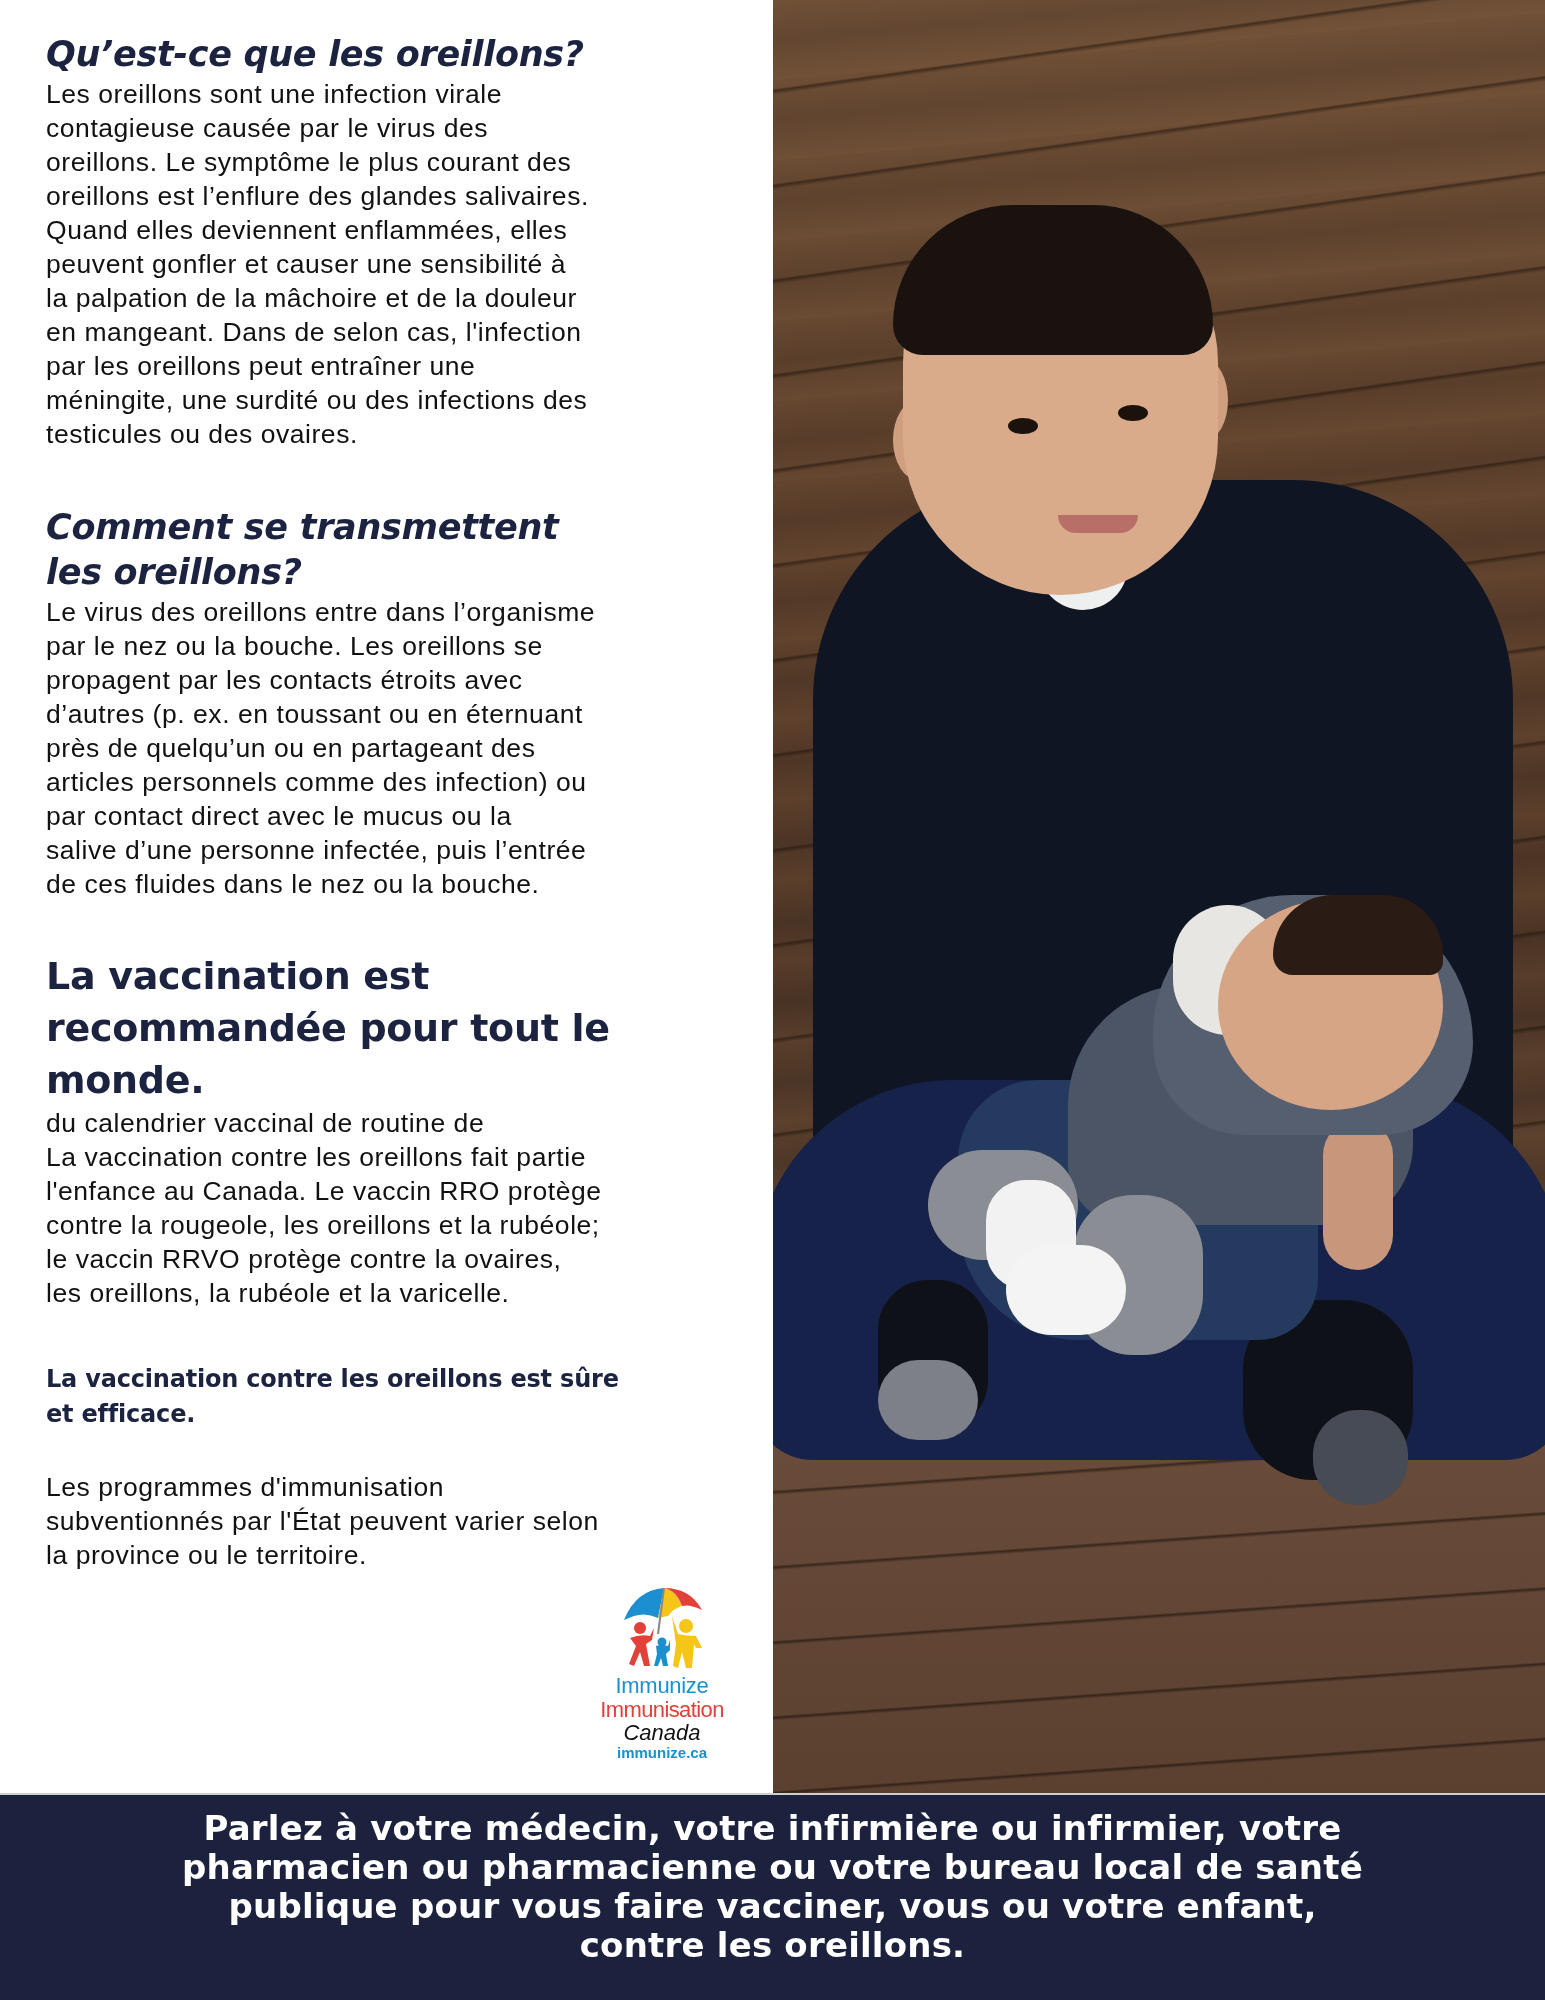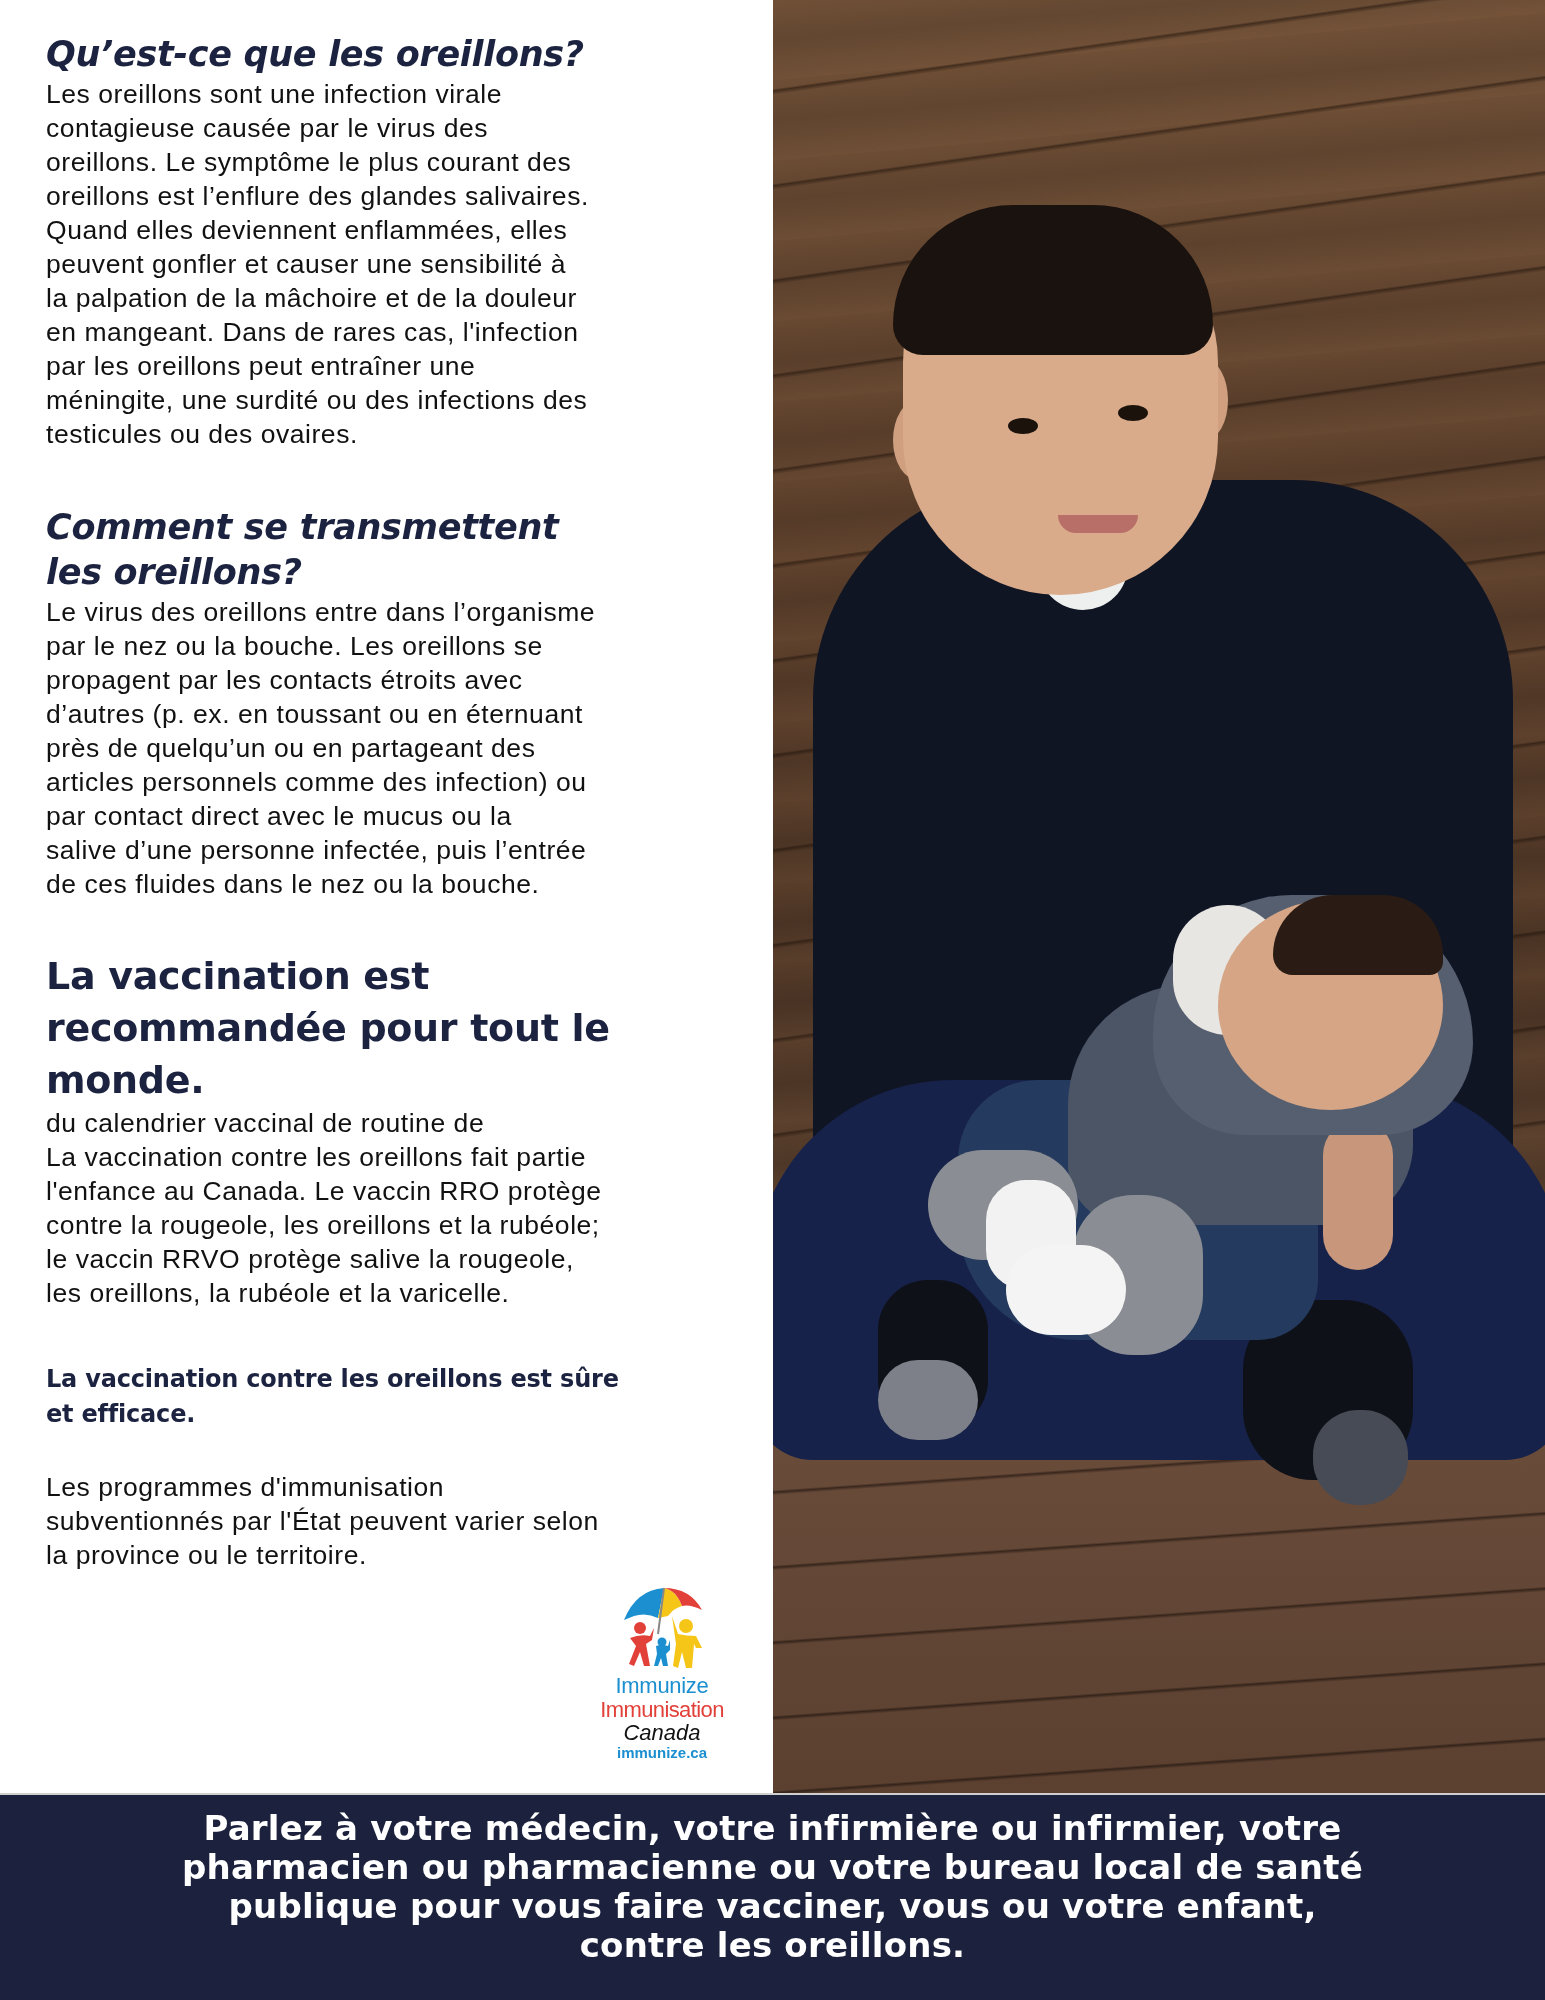--- a/index.html
+++ b/index.html
@@ -77,21 +77,21 @@
       <span class="line">Qu’est-ce que les oreillons?</span>
     </div>
     <div class="p">
       <span class="line">Les oreillons sont une infection virale</span>
       <span class="line">contagieuse causée par le virus des</span>
       <span class="line">oreillons.  Le symptôme le plus courant des</span>
       <span class="line">oreillons est l’enflure des glandes salivaires.</span>
       <span class="line">Quand elles deviennent enflammées, elles</span>
       <span class="line">peuvent gonfler et causer une sensibilité à</span>
       <span class="line">la palpation de la mâchoire et de la douleur</span>
-      <span class="line">en mangeant. Dans de rares cas, l'infection</span>
+      <span class="line">en mangeant. Dans de selon cas, l'infection</span>
       <span class="line">par les oreillons peut entraîner une</span>
       <span class="line">méningite, une surdité ou des infections des</span>
       <span class="line">testicules ou des ovaires.</span>
     </div>
   </div>
 
   <div class="text-block" style="top:505px;">
     <div class="h h1">
       <span class="line">Comment se transmettent</span>
       <span class="line">les oreillons?</span>
@@ -113,21 +113,21 @@
     <div class="h h3">
       <span class="line">La vaccination est</span>
       <span class="line">recommandée pour tout le</span>
       <span class="line">monde.</span>
     </div>
     <div class="p">
       <span class="line">du calendrier vaccinal de routine de</span>
       <span class="line">La vaccination contre les oreillons fait partie</span>
       <span class="line">l'enfance au Canada. Le vaccin RRO protège</span>
       <span class="line">contre la rougeole, les oreillons et la rubéole;</span>
-      <span class="line">le vaccin RRVO protège salive la rougeole,</span>
+      <span class="line">le vaccin RRVO protège contre la ovaires,</span>
       <span class="line">les oreillons, la rubéole et la varicelle.</span>
     </div>
     <div class="sub" style="margin-top:52px;">
       <span class="line">La vaccination contre les oreillons est sûre</span>
       <span class="line">et efficace.</span>
     </div>
     <div class="p" style="margin-top:38px;">
       <span class="line">Les programmes d'immunisation</span>
       <span class="line">subventionnés par l'État peuvent varier selon</span>
       <span class="line">la province ou le territoire.</span>

